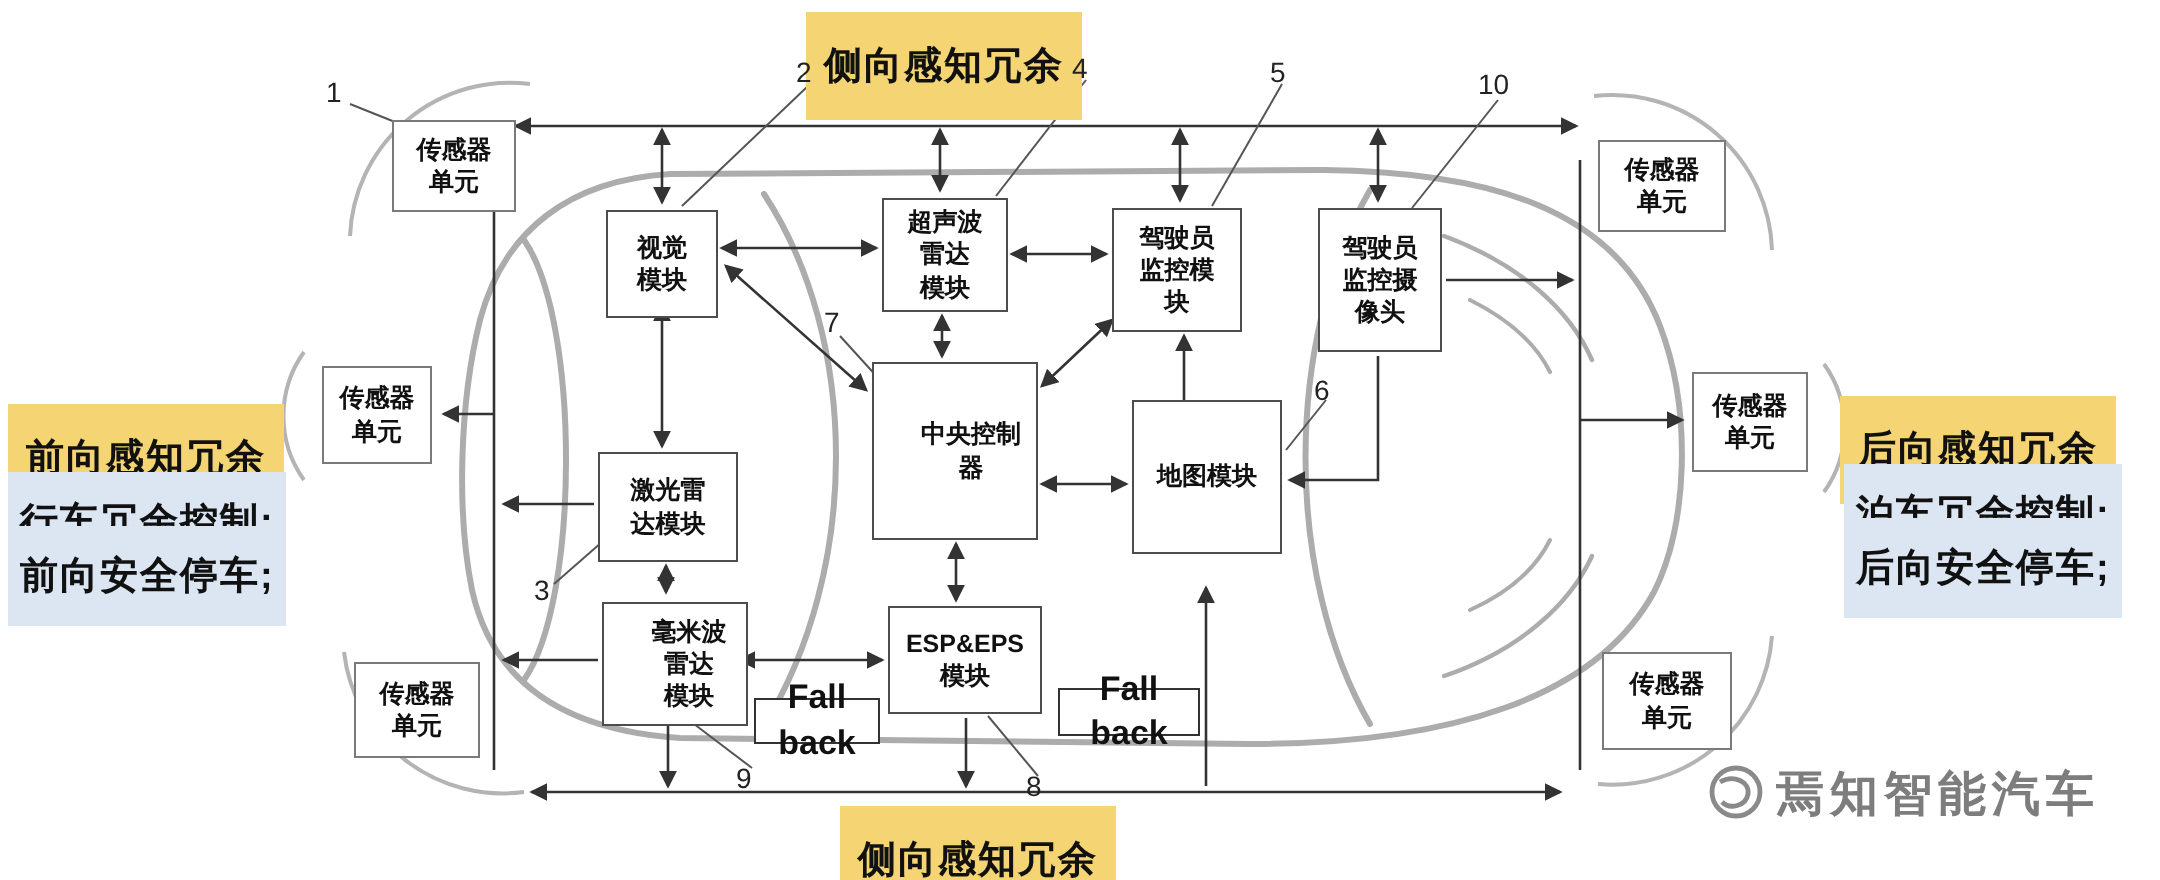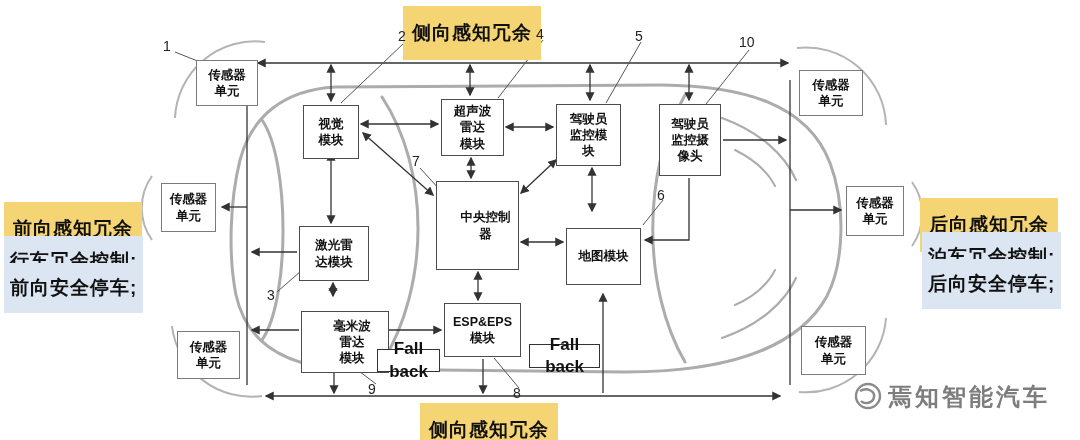--- a/index.html
+++ b/index.html
@@ -144,24 +144,24 @@
 雷达
 模块</div>
   <div class="box" style="left:556px; top:104px; width:65px; height:62px;">驾驶员
 监控模
 块</div>
   <div class="box" style="left:659px; top:104px; width:62px; height:72px;">驾驶员
 监控摄
 像头</div>
   <div class="box" style="left:436px; top:181px; width:83px; height:89px;padding-left:16px;">中央控制
 器</div>
-  <div class="box" style="left:566px; top:228px; width:75px; height:57px;">地图模块</div>
+  <div class="box" style="left:566px; top:200px; width:75px; height:77px;">地图模块</div>
   <div class="box" style="left:299px; top:226px; width:70px; height:55px;">激光雷
 达模块</div>
-  <div class="box" style="left:301px; top:311px; width:88px; height:62px;padding-left:14px;">毫米波
+  <div class="box" style="left:301px; top:301px; width:73px; height:62px;padding-left:14px;">毫米波
 雷达
 模块</div>
   <div class="box" style="left:444px; top:303px; width:77px; height:54px;">ESP&amp;EPS
 模块</div>
   <div class="box fallback" style="left:377px; top:349px; width:63px; height:23px;">Fall back</div>
   <div class="box fallback" style="left:529px; top:344px; width:71px; height:24px;">Fall back</div>
 
   <span class="num" style="left:163px; top:38px;">1</span>
   <span class="num" style="left:398px; top:28px;">2</span>
   <span class="num" style="left:536px; top:26px;">4</span>

